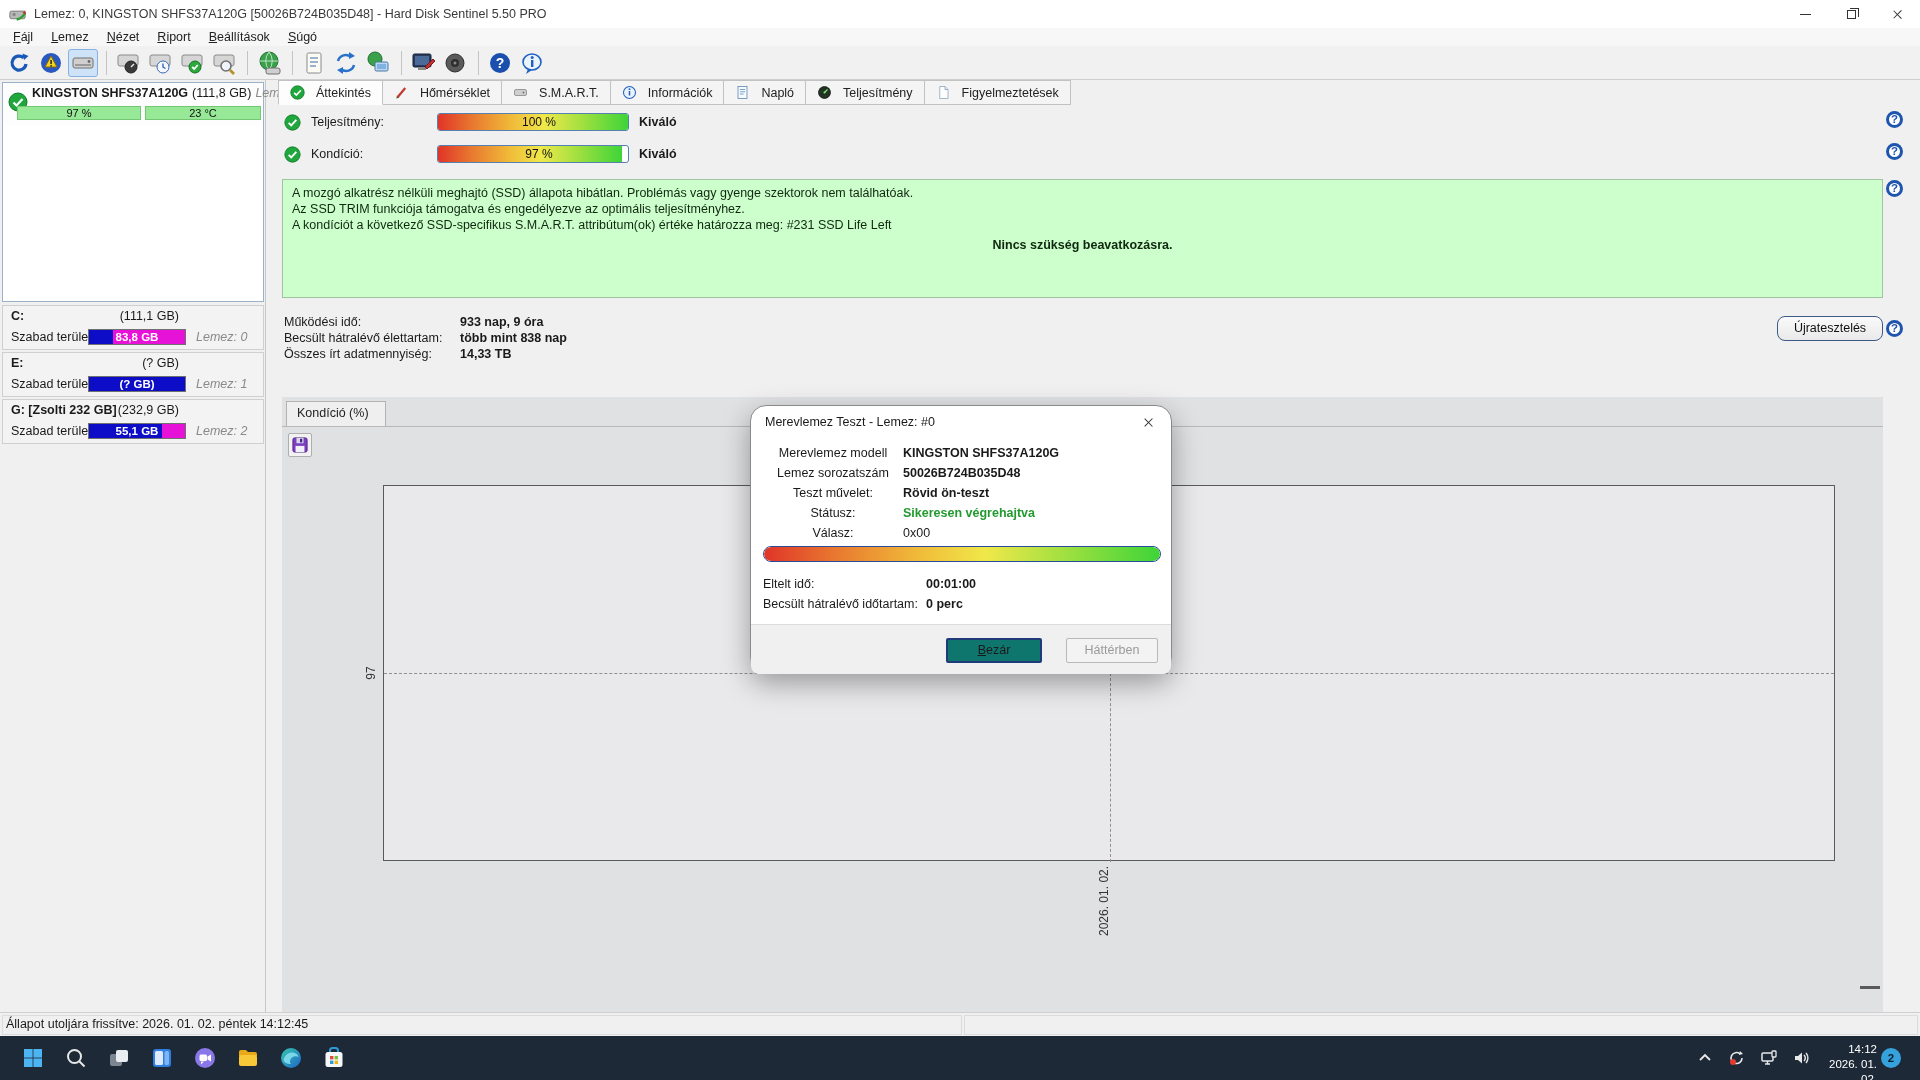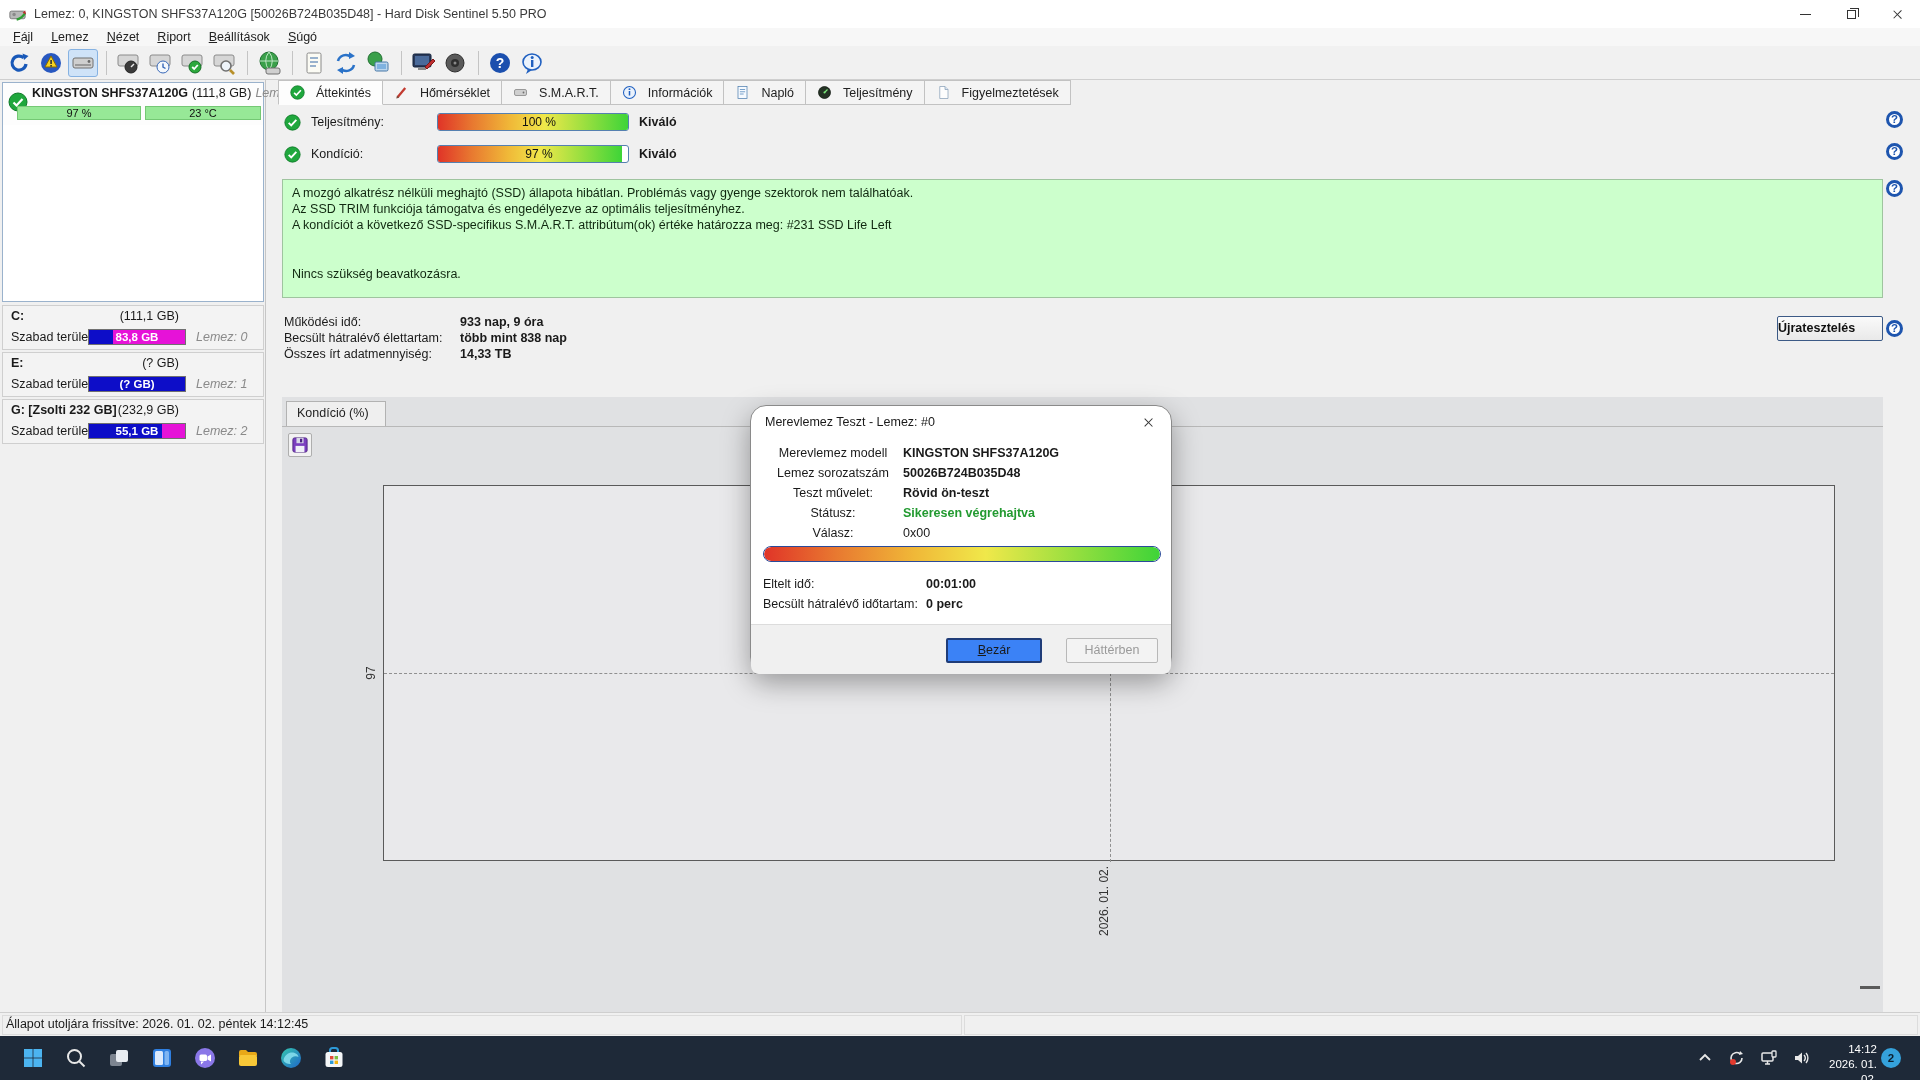--- a/index.html
+++ b/index.html
@@ -62,27 +62,27 @@
   .metric-check { width:17px; height:17px; margin-left:17px; }
   .metric-label { margin-left:10px; width:104px; }
   .grad-track { width:192px; height:18px; border:1px solid #5580b0; border-radius:3px; background:#fff; position:relative; overflow:hidden; margin-left:22px; }
   .grad-fill { position:absolute; left:0; top:0; height:100%; background:linear-gradient(90deg,#e03428 0%,#e87830 18%,#f0b838 38%,#f0e84a 56%,#a0e040 76%,#3ed438 100%); }
   .grad-text { position:absolute; left:0; top:0; width:100%; text-align:center; font-size:12px; line-height:16px; color:#111;margin-left:6px; }
   .metric-rating { margin-left:10px; font-weight:bold; }
 
   .qicon { position:absolute; width:17px; height:17px; border-radius:50%; border:3px solid #1e55ae; background:#fff; color:#1e55ae; font-weight:bold; font-size:11.5px; line-height:11px; text-align:center; }
 
   .greenbox { position:absolute; left:15px; top:99px; width:1601px; height:119px; background:#ccffcc; border:1px solid #9fc49f; padding:5px 9px; line-height:16px; color:#102810; }
-  .greenbox .advice { margin-top:33px; font-weight:normal; }
+  .greenbox .advice { margin-top:4px; font-weight:bold;text-align:center; }
 
   .stat-row { position:absolute; left:17px; height:16px; white-space:nowrap; }
   .stat-label { display:inline-block; width:176px; }
   .stat-value { font-weight:bold; }
 
-  .retest-btn { position:absolute; left:1510px; top:236px; width:106px; height:25px; border:1px solid #3c5a86; border-radius:2px; background:linear-gradient(#fafafa,#e9e9e9); line-height:23px; color:#111;font-weight:bold; }
+  .retest-btn { position:absolute; left:1510px; top:236px; width:106px; height:25px; border:1px solid #3c5a86; border-radius:8px; background:linear-gradient(#fafafa,#e9e9e9); text-align:center; line-height:23px; color:#111; }
 
   .comment { position:absolute; left:15px; top:291px; width:1601px; height:21px; background:#fff; border:1px solid #d8d8d8; border-bottom:1px solid #b8b8b8; color:#9b9b9b; line-height:19px; padding-left:5px; }
 
   
   .chart-panel { position:absolute; left:15px; top:317px; width:1601px; height:615px; background:#e0e1e3; }
   .chart-tab { position:absolute; left:4px; top:4px; width:100px; height:25px; background:#efefef; border:1px solid #b2b2b2; border-bottom:none; padding:4px 12px 0 10px; color:#222; }
   .chart-tabline { position:absolute; left:0; top:29px; width:1601px; height:1px; background:#b8b8b8; }
   .save-btn { position:absolute; left:6px; top:36px; width:24px; height:24px; border:1px solid #aeaeae; border-radius:2px; background:#f2f2f2; display:flex; align-items:center; justify-content:center; }
   .plot { position:absolute; left:101px; top:88px; width:1452px; height:376px; background:#e9e9eb; border:1px solid #5a5a5a; }
   .plot-hline { position:absolute; left:0; top:187px; width:100%; height:0; border-top:1px dashed #909090; }
@@ -104,21 +104,21 @@
   .dlg-value { font-weight:bold; }
   .dlg-value.status-ok { color:#229a30; }
   .dlg-value.plain { font-weight:normal; }
   .dlg-progress { position:absolute; left:12px; top:140px; width:398px; height:16px; border:1px solid #2a4a9a; border-radius:8px; overflow:hidden; background:#fff; }
   .dlg-progress .grad-fill { border-radius:7px; }
   .dlg-time-label { display:inline-block; width:163px; }
   .dlg-sep { position:absolute; left:0; top:218px; width:100%; height:1px; background:#dcdcdc; }
   .dlg-footer { position:absolute; left:0; top:219px; width:100%; height:49px; background:#f0f0f0; border-bottom-left-radius:8px; border-bottom-right-radius:8px; }
   .dlg-btn { position:absolute; top:13px; height:25px; text-align:center; border-radius:2px; }
   .dlg-btn span { display:inline-block; line-height:21px; }
-  .dlg-btn.primary { left:195px; width:96px; background:#3b82f6; border:2px solid #1f3c78;text-decoration:underline; }
+  .dlg-btn.primary { left:195px; width:96px; background:#0f766e; border:2px solid #1f3c78;text-decoration:underline; }
   .dlg-btn.primary span::first-letter { text-decoration:underline; }
   .dlg-btn.disabled { left:315px; width:92px; background:#f3f3f3; border:1px solid #b8b8b8; color:#9a9a9a; }
   .dlg-btn.disabled span { line-height:23px; }
 
   
   .statusbar { position:absolute; left:0; top:1012px; width:1920px; height:24px; background:#f0f0f0; border-top:1px solid #cfcfcf; }
   .sb-panel { position:absolute; top:2px; height:20px; border:1px solid #dcdcdc; }
   .sb-text { position:absolute; left:6px; top:4px; color:#1a1a1a; }
 
   

